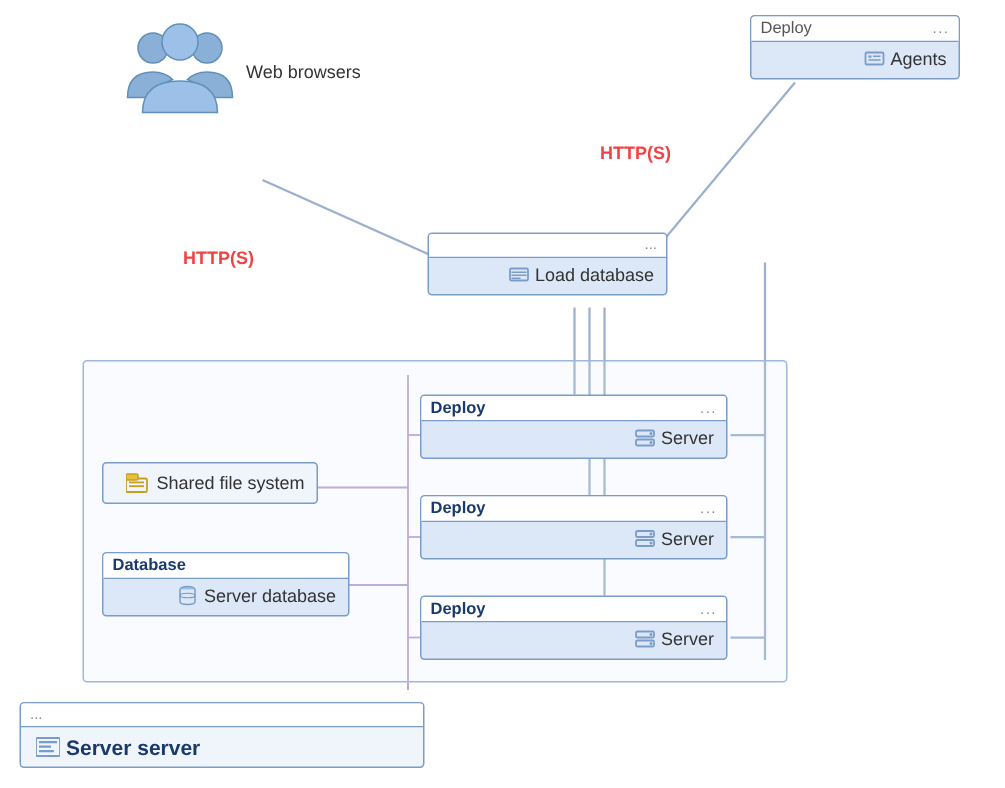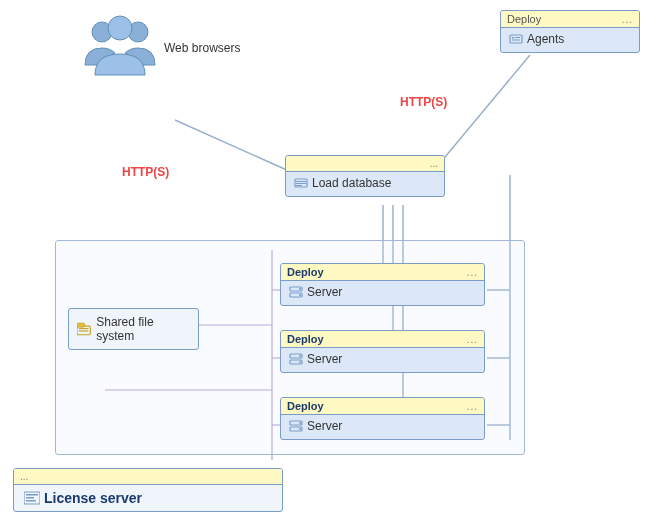--- a/index.html
+++ b/index.html
@@ -30,21 +30,21 @@
 
     
     .box {
       position: absolute;
       border: 1.5px solid #7a9cc9;
       border-radius: 3px;
       background: #dce8f8;
     }
 
     .box-header {
-      background: #fef9c3;
+      background: #ffffff;
       border-bottom: 1px solid #7a9cc9;
       padding: 2px 6px;
       font-size: 11px;
       color: #555;
       display: flex;
       align-items: center;
       gap: 4px;
       border-radius: 2px 2px 0 0;
     }
 
@@ -52,21 +52,21 @@
       margin-left: auto;
       letter-spacing: 1px;
       font-size: 10px;
       color: #888;
     }
 
     .box-content {
       padding: 4px 8px 6px 8px;
       display: flex;
       flex-direction: column;
-      align-items: flex-start;
+      align-items: flex-end;
       gap: 2px;
       border-radius: 10px;
     }
 
     .box-subtitle {
       color: #333;
       font-size: 12px;
       display: flex;
       align-items: center;
       gap: 4px;
@@ -247,45 +247,60 @@
           <rect x="1" y="2" width="12" height="4" rx="1" fill="none" stroke="#7a9cc9" stroke-width="1.2"></rect>
           <rect x="1" y="8" width="12" height="4" rx="1" fill="none" stroke="#7a9cc9" stroke-width="1.2"></rect>
           <circle cx="11" cy="4" r="1" fill="#7a9cc9"></circle>
           <circle cx="11" cy="10" r="1" fill="#7a9cc9"></circle>
         </svg>
         <span>Server</span>
       </div>
     </div>
   </div>
 
-  <div class="box" style="top:308px; left:68px; width:131px; background:#f0f4fb;">
+  <div class="box" style="top:308px; left:68px; width:144px; background:#f0f4fb;">
     <div class="box-content" style="padding: 6px 8px;">
       <div class="box-subtitle">
         <svg width="16" height="14" viewBox="0 0 16 14">
           <rect x="0" y="4" width="14" height="9" rx="1" fill="none" stroke="#c8a020" stroke-width="1.2"></rect>
           <rect x="0" y="1" width="8" height="4" rx="1" fill="#e8c040" stroke="#c8a020" stroke-width="1"></rect>
           <rect x="2" y="6" width="10" height="1.2" fill="#c8a020"></rect>
           <rect x="2" y="8.5" width="10" height="1.2" fill="#c8a020"></rect>
         </svg>
         <span>Shared file system</span>
       </div>
     </div>
   </div>
 
+  <div class="box" style="top:368px; left:68px; width:165px;">
+    <div class="box-header">
+      <span style="font-weight:bold; color:#1a3a6e;">Database</span>
+    </div>
+    <div class="box-content">
+      <div class="box-subtitle">
+        <svg width="14" height="14" viewBox="0 0 14 14">
+          <ellipse cx="7" cy="3" rx="5" ry="2" fill="#9dc0e8" stroke="#7a9cc9" stroke-width="1"></ellipse>
+          <path d="M2,3 L2,11 Q2,13 7,13 Q12,13 12,11 L12,3" fill="#dce8f8" stroke="#7a9cc9" stroke-width="1"></path>
+          <ellipse cx="7" cy="7" rx="5" ry="1.5" fill="none" stroke="#7a9cc9" stroke-width="0.8"></ellipse>
+        </svg>
+        <span>Server database</span>
+      </div>
+    </div>
+  </div>
 
   <div class="box" style="top:468px; left:13px; width:270px; background:#f0f4fb;">
     <div class="box-header">
       <span style="font-size:10px; color:#888;">...</span>
     </div>
     <div class="box-content" style="flex-direction:row; justify-content:flex-start; padding: 5px 10px;">
       <div class="box-subtitle">
         <svg width="16" height="14" viewBox="0 0 16 14">
           <rect x="0" y="1" width="16" height="12" rx="1" fill="none" stroke="#7a9cc9" stroke-width="1.2"></rect>
           <rect x="2" y="3" width="12" height="1.5" fill="#7a9cc9"></rect>
           <rect x="2" y="6" width="8" height="1.5" fill="#7a9cc9"></rect>
           <rect x="2" y="9" width="10" height="1.5" fill="#7a9cc9"></rect>
         </svg>
-        <span style="font-size:14px; font-weight:bold; color:#1a3a6e;">License server</span>
+        <span style="font-size:14px; font-weight:bold; color:#1a3a6e;">Server server</span>
       </div>
     </div>
   </div>
 
 </div>
 
 </body></html>

